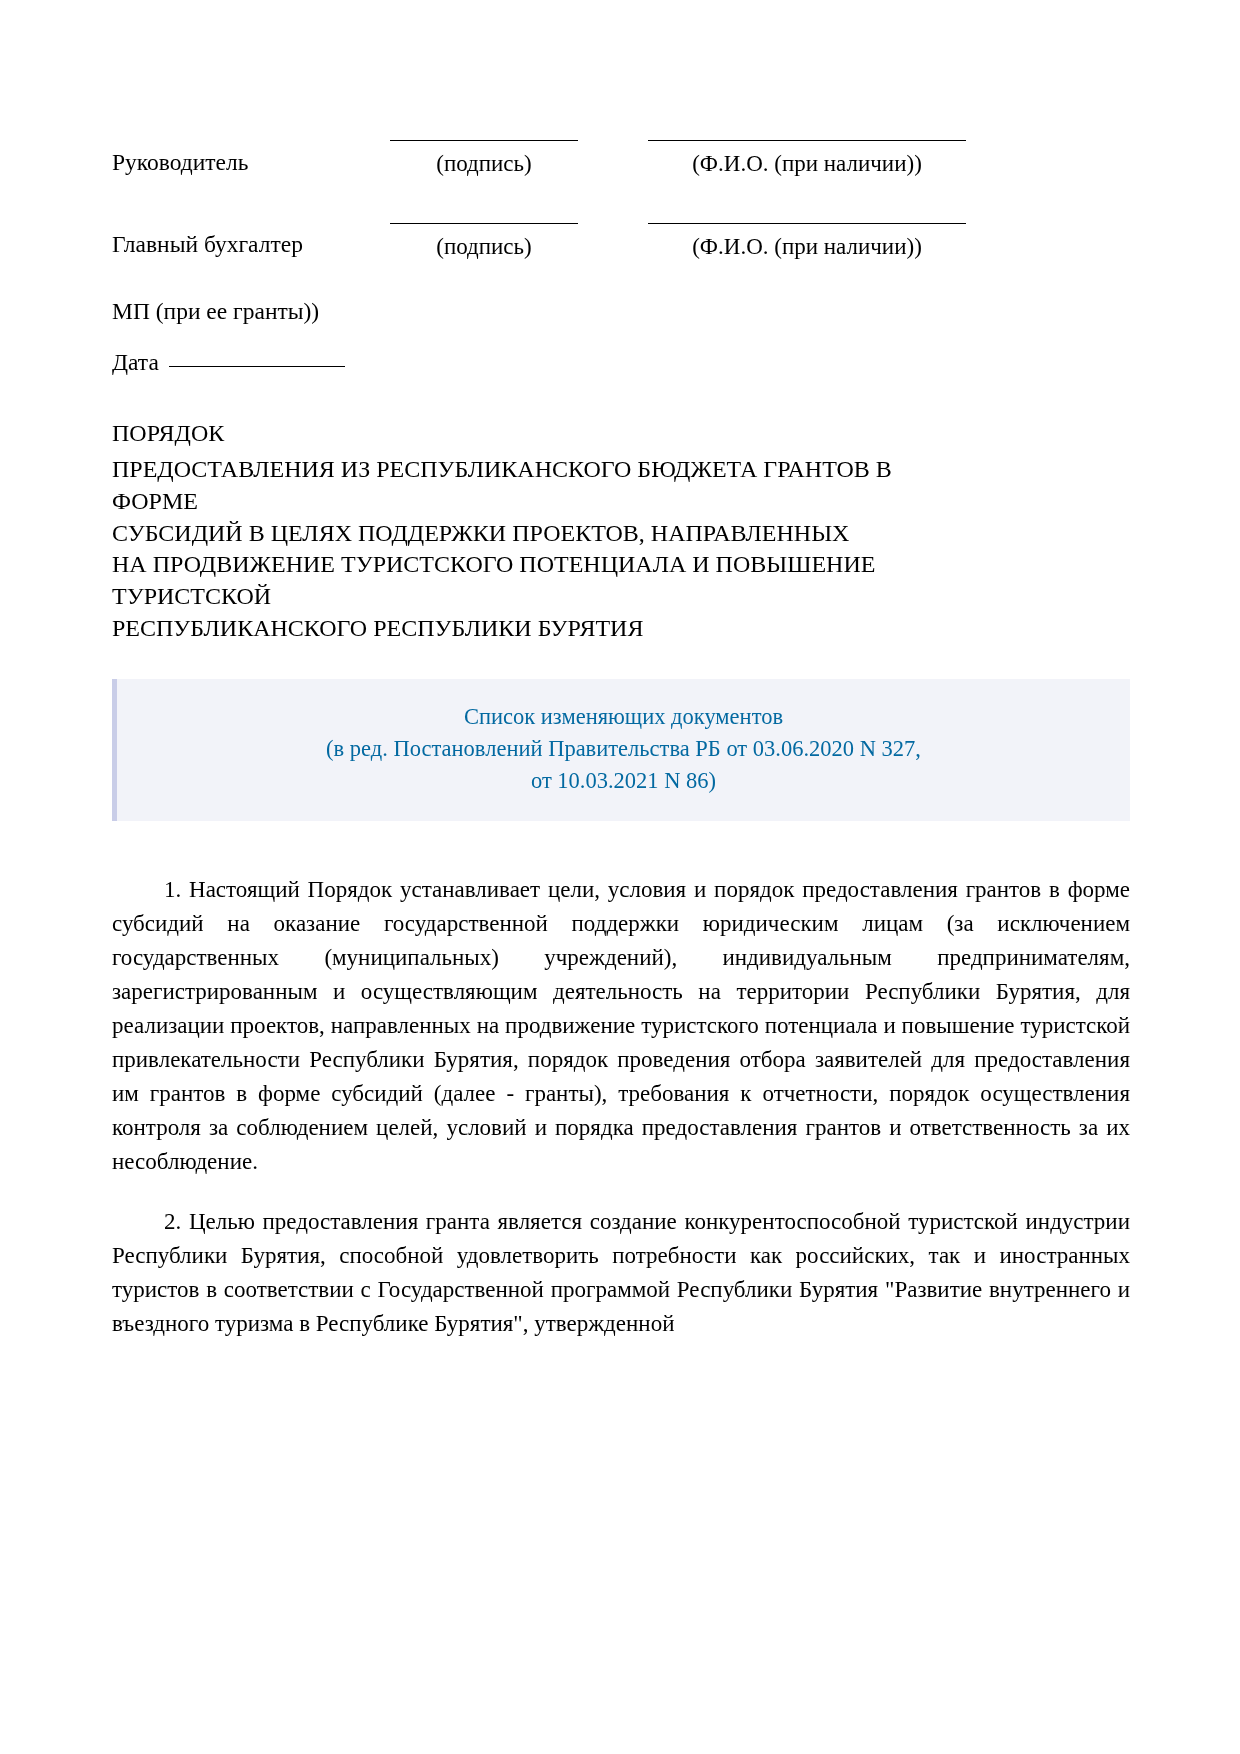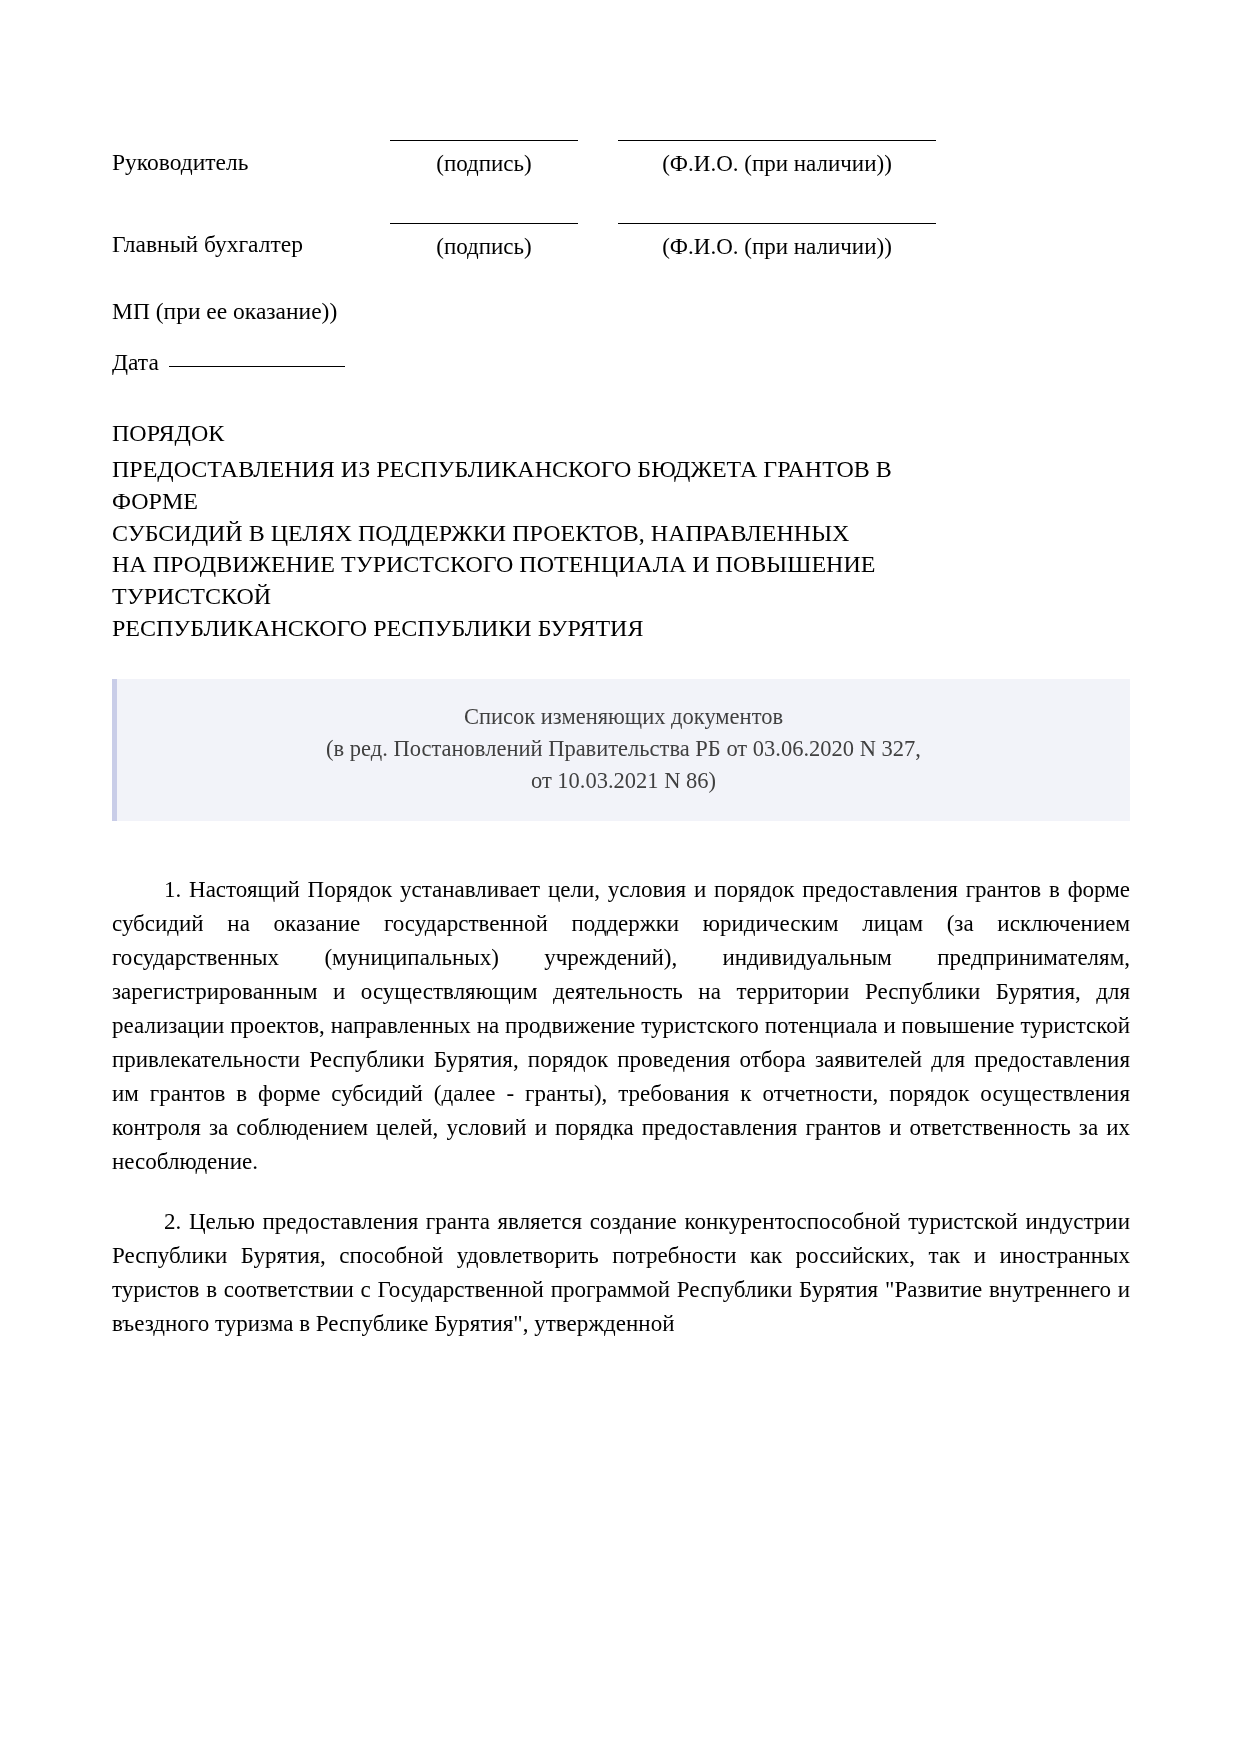--- a/index.html
+++ b/index.html
@@ -37,21 +37,21 @@
     width: 278px;
     flex: 0 0 278px;
     font-size: 23.5px;
     line-height: 1.25;
     padding-bottom: 2px;
     white-space: nowrap;
   }
   .sign-fields {
     flex: 1 1 auto;
     display: flex;
-    gap: 40px;
+    gap: 70px;
   }
   .sign-field-sig {
     flex: 0 0 188px;
     width: 188px;
   }
   .sign-field-name {
     flex: 0 0 318px;
     width: 318px;
   }
   .sign-line {
@@ -118,21 +118,21 @@
     display: block;
   }
 
   
   .changes-box {
     margin: 34px 0 0 0;
     background: #f2f3f9;
     border-left: 5px solid #c9cde8;
     padding: 22px 20px 24px 20px;
     text-align: center;
-    color: #404040;
+    color: #0369a1;
     font-size: 22.5px;
     line-height: 1.42;
   }
   .changes-box div {
     white-space: nowrap;
   }
 
   
   .body-text {
     margin-top: 52px;
@@ -177,21 +177,21 @@
           <div class="sign-line"></div>
           <div class="sign-caption">(подпись)</div>
         </div>
         <div class="sign-field-name">
           <div class="sign-line"></div>
           <div class="sign-caption">(Ф.И.О. (при наличии))</div>
         </div>
       </div>
     </div>
 
-    <div class="mp-line">МП (при ее оказание))</div>
+    <div class="mp-line">МП (при ее гранты))</div>
 
     <div class="date-line">
       <span>Дата</span>
       <span class="date-rule"></span>
     </div>
   </div>
 
 
   <div class="doc-title">
     <div class="t-main">ПОРЯДОК</div>

